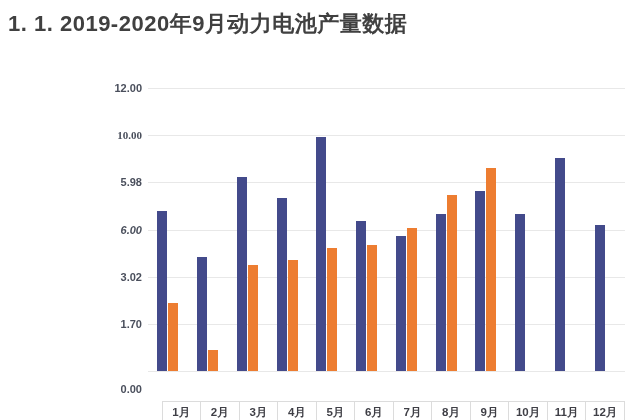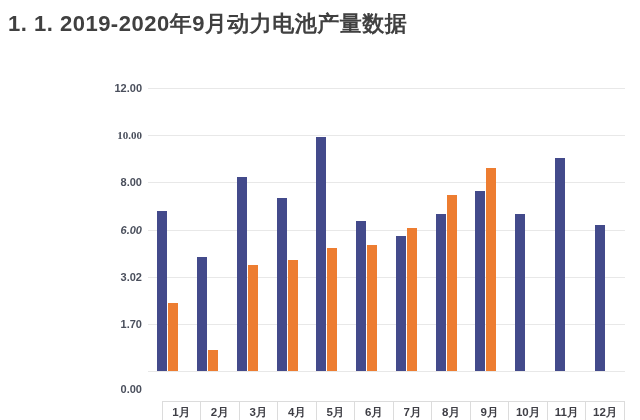--- a/index.html
+++ b/index.html
@@ -130,21 +130,21 @@
 
 <div id="page-title">1. 1.  2019-2020年9月动力电池产量数据</div>
 
 <div id="chart-block">
 
   <div id="y-axis-labels">
       <div class="y-tick" style="top: 301px;">0.00</div>
       <div class="y-tick" style="top: 235.833px;">1.70</div>
       <div class="y-tick" style="top: 188.667px;">3.02</div>
       <div class="y-tick" style="top: 141.5px; font-style: italic;">6.00</div>
-      <div class="y-tick" style="top: 94.3333px;">8.00</div>
+      <div class="y-tick" style="top: 94.3333px;">5.98</div>
       <div class="y-tick" style="top: 47.1667px; font-family: Liberation Serif, serif;">10.00</div>
       <div class="y-tick" style="top: 0px;">12.00</div>
     </div>
 
   <div id="plot-area">
       <div class="gridline" style="top: 283px;"></div>
       <div class="gridline" style="top: 235.833px;"></div>
       <div class="gridline" style="top: 188.667px;"></div>
       <div class="gridline" style="top: 141.5px;"></div>
       <div class="gridline" style="top: 94.3333px;"></div>

